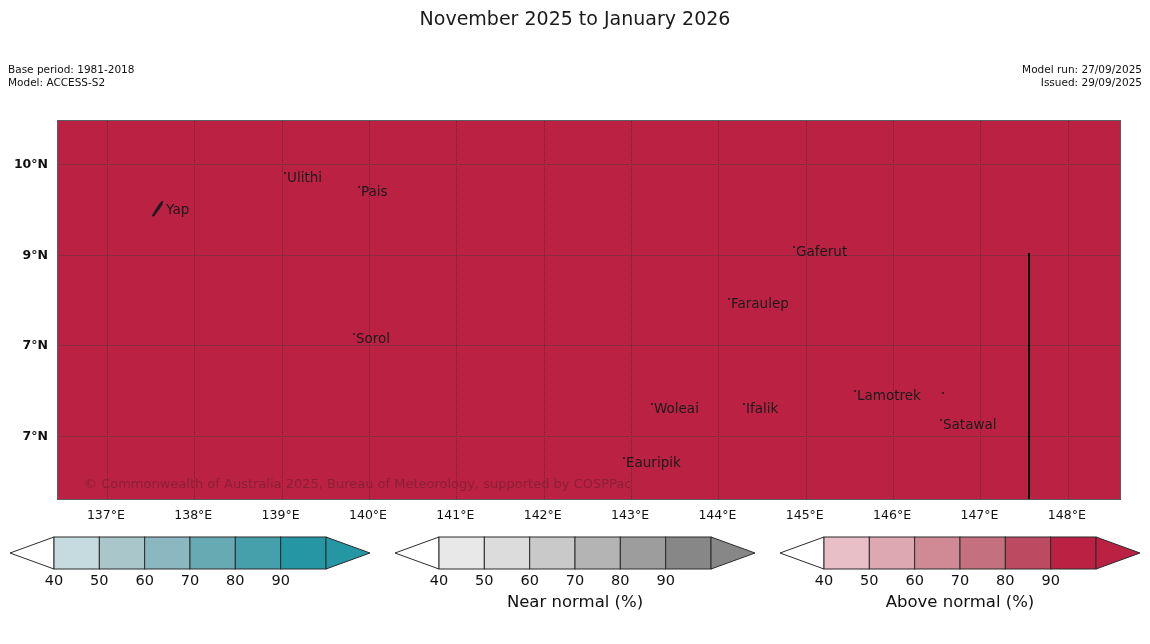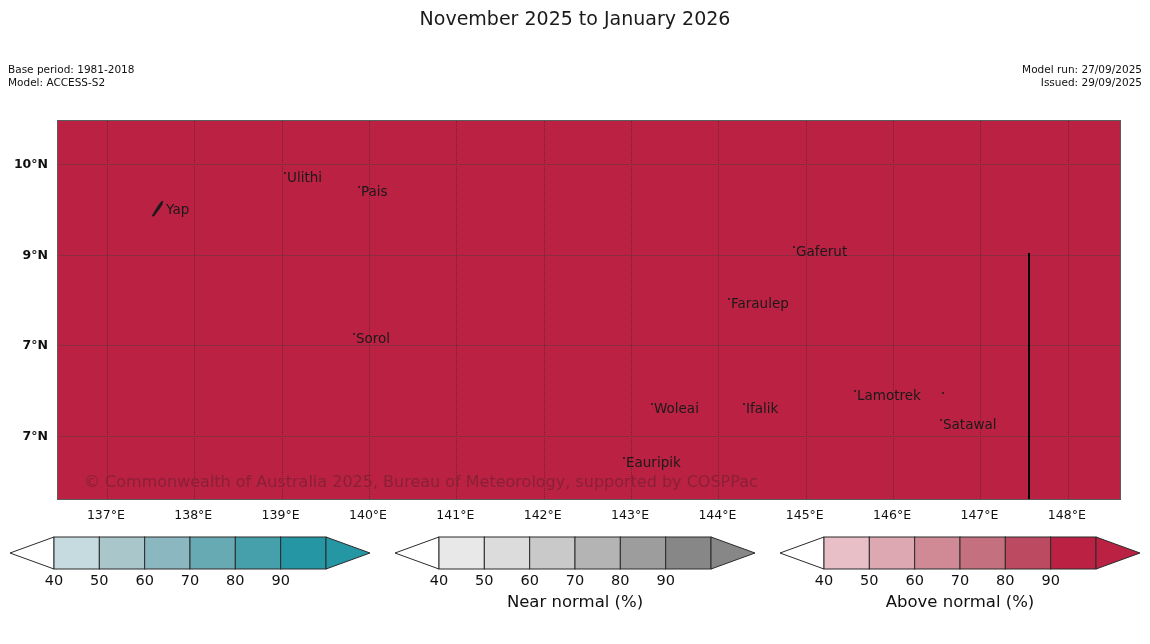--- a/index.html
+++ b/index.html
@@ -103,21 +103,21 @@
     left: 970px;
     top: 132px;
     width: 2px;
     bottom: 0;
     background: #000000;
   }
   #copyright {
     position: absolute;
     left: 26px;
     bottom: 8px;
-    font-size: 16px;
+    font-size: 13px;
     color: #8a2038;
     white-space: nowrap;
   }
 
   
   .xtick {
     position: absolute;
     top: 507px;
     font-size: 12.5px;
     color: #101010;

